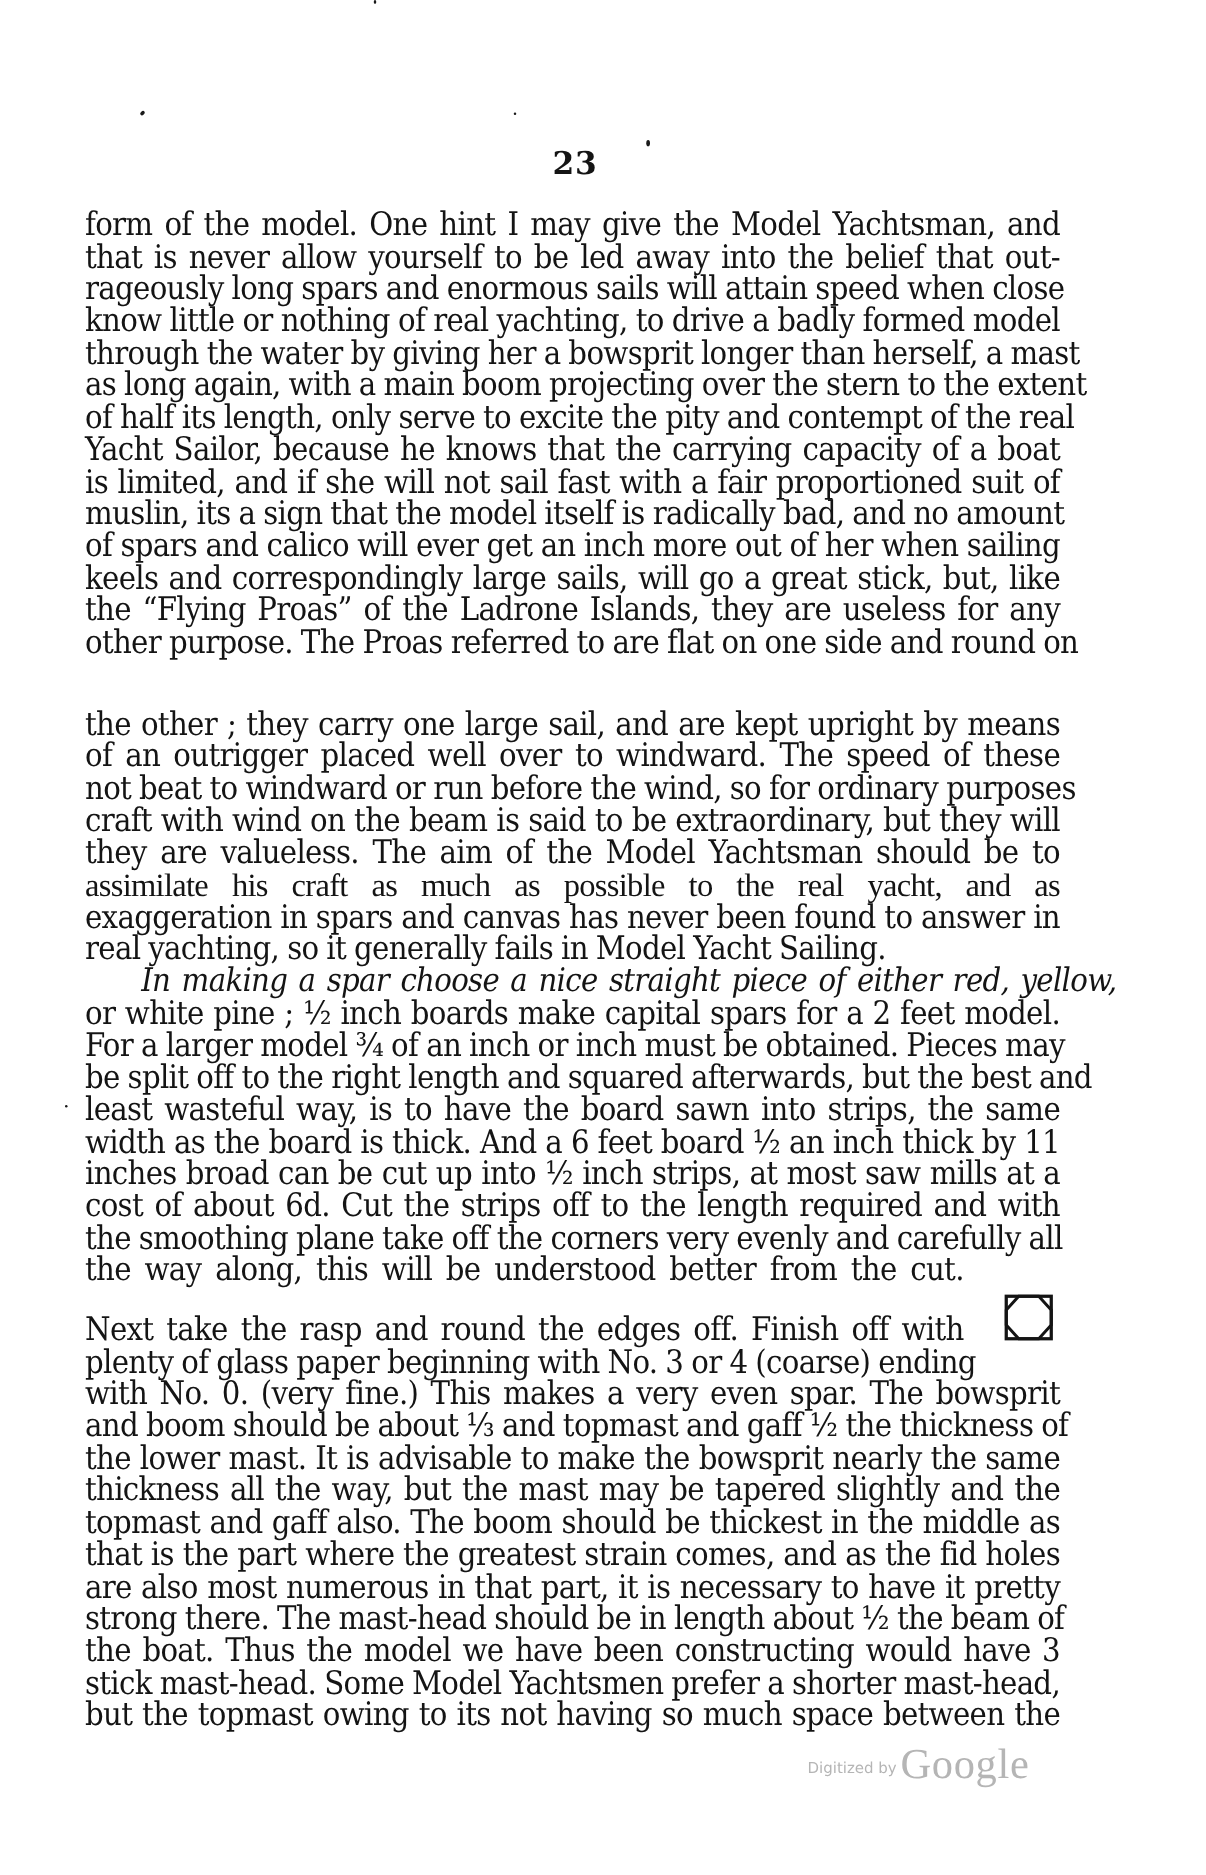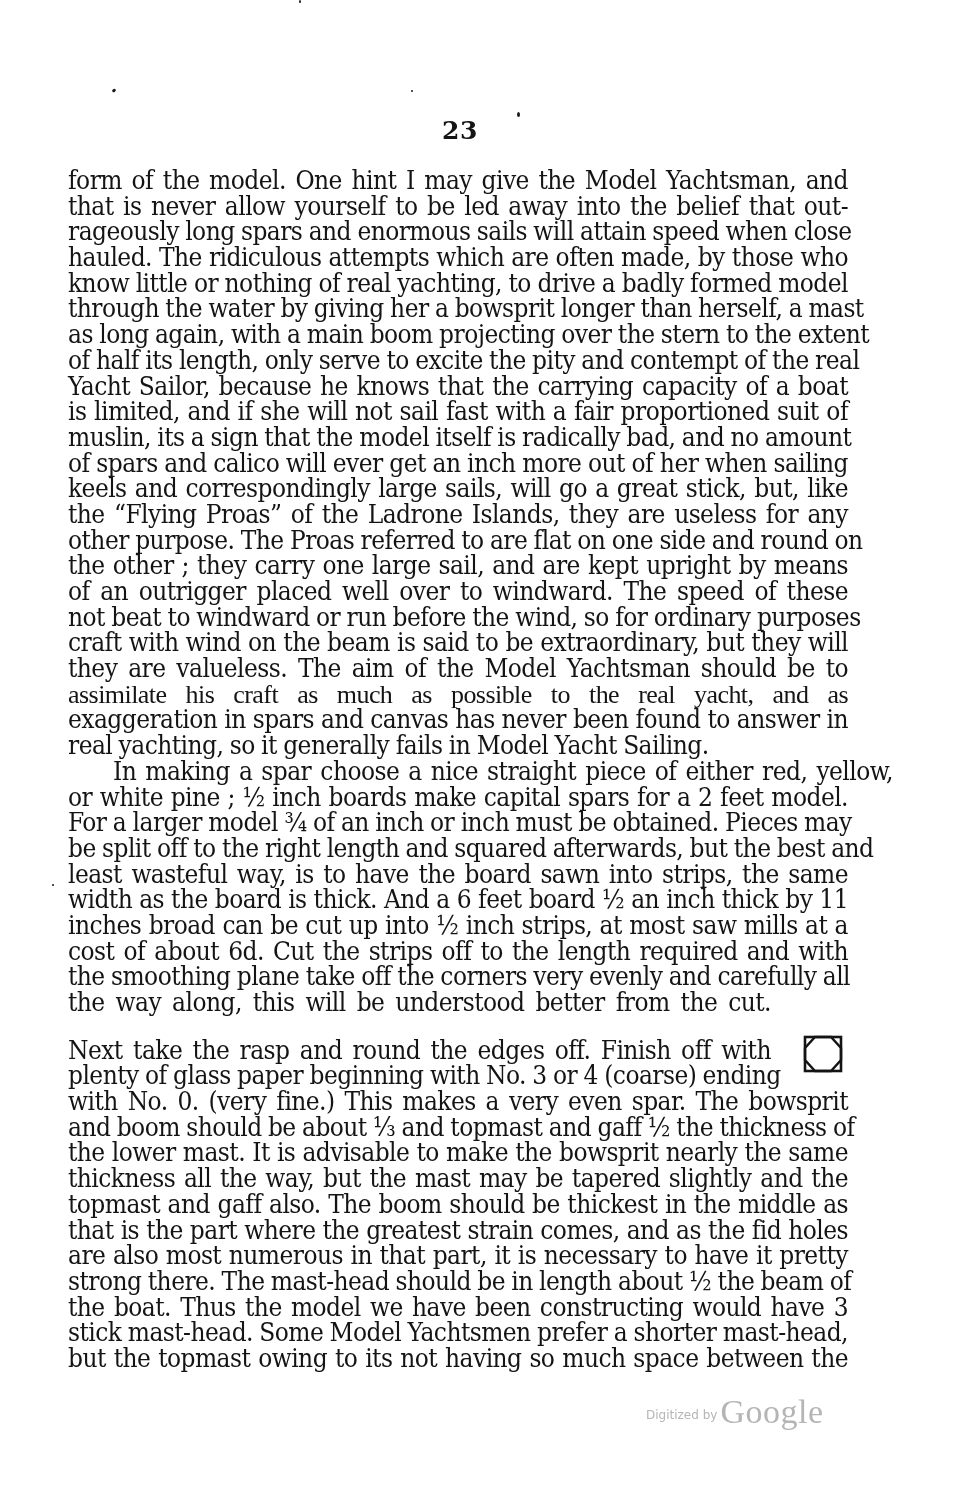--- a/index.html
+++ b/index.html
@@ -92,43 +92,42 @@
 <div class="speck" style="left:299px;top:0px;width:2px;height:3px;"></div>
 <div class="speck" style="left:52px;top:884px;width:2px;height:2px;"></div>
 
 <div class="page-number">23</div>
 
 <div class="text-block" id="text-block">
   <div id="para-0">
       <div class="line" style="width: 780px;">form of the model.  One hint I may give the Model Yachtsman, and</div>
       <div class="line" style="width: 780px;">that is never allow yourself to be led away into the belief that out-</div>
       <div class="line" style="width: 780px;">rageously long spars and enormous sails will attain speed when close</div>
-      <div class="line" style="width: 780px;">hauled.  The ridiculous attempts which are often made, by those who</div>
       <div class="line" style="width: 780px;">know little or nothing of real yachting, to drive a badly formed model</div>
       <div class="line" style="width: 780px;">through the water by giving her a bowsprit longer than herself, a mast</div>
       <div class="line" style="width: 780px;">as long again, with a main boom projecting over the stern to the extent</div>
       <div class="line" style="width: 780px;">of half its length, only serve to excite the pity and contempt of the real</div>
       <div class="line" style="width: 780px;">Yacht Sailor, because he knows that the carrying capacity of a boat</div>
       <div class="line" style="width: 780px;">is limited, and if she will not sail fast with a fair proportioned suit of</div>
       <div class="line" style="width: 780px;">muslin, its a sign that the model itself is radically bad, and no amount</div>
       <div class="line" style="width: 780px;">of spars and calico will ever get an inch more out of her when sailing</div>
       <div class="line" style="width: 780px;">keels and correspondingly large sails, will go a great stick, but, like</div>
       <div class="line" style="width: 780px;">the “Flying Proas” of the Ladrone Islands, they are useless for any</div>
       <div class="line" style="width: 780px;">other purpose.  The Proas referred to are flat on one side and round on</div>
-      <div class="line" style="width: 780px;">the other ; they carry one large sail, and are kept upright by means</div>
+      <div class="line" style="width: 780px; margin-top: 40px;">the other ; they carry one large sail, and are kept upright by means</div>
       <div class="line" style="width: 780px;">of an outrigger placed well over to windward.  The speed of these</div>
       <div class="line" style="width: 780px;">not beat to windward or run before the wind, so for ordinary purposes</div>
       <div class="line" style="width: 780px;">craft with wind on the beam is said to be extraordinary, but they will</div>
       <div class="line" style="width: 780px;">they are valueless.  The aim of the Model Yachtsman should be to</div>
       <div class="line" style="width: 780px; font-family: Liberation Serif, serif;">assimilate his craft as much as possible to the real yacht, and as</div>
       <div class="line" style="width: 780px;">exaggeration in spars and canvas has never been found to answer in</div>
       <div class="line last">real yachting, so it generally fails in Model Yacht Sailing.</div>
     </div>
   <div id="para-1">
-      <div class="line indent" style="width: 780px;">In making a spar choose a nice straight piece of either red, yellow,</div>
+      <div class="line indent" style="width: 780px; font-style: italic;">In making a spar choose a nice straight piece of either red, yellow,</div>
       <div class="line" style="width: 780px;">or white pine ; ½ inch boards make capital spars for a 2 feet model.</div>
       <div class="line" style="width: 780px;">For a larger model ¾ of an inch or inch must be obtained.  Pieces may</div>
       <div class="line" style="width: 780px;">be split off to the right length and squared afterwards, but the best and</div>
       <div class="line" style="width: 780px;">least wasteful way, is to have the board sawn into strips, the same</div>
       <div class="line" style="width: 780px;">width as the board is thick.  And a 6 feet board ½ an inch thick by 11</div>
       <div class="line" style="width: 780px;">inches broad can be cut up into ½ inch strips, at most saw mills at a</div>
       <div class="line" style="width: 780px;">cost of about 6d.  Cut the strips off to the length required and with</div>
       <div class="line" style="width: 780px;">the smoothing plane take off the corners very evenly and carefully all</div>
       <div class="line short" style="width: 703px;">the way along, this will be understood better from the cut.</div>
       <div class="line short" style="width: 703px; margin-top: 22px;">Next take the rasp and round the edges off.  Finish off with</div>

